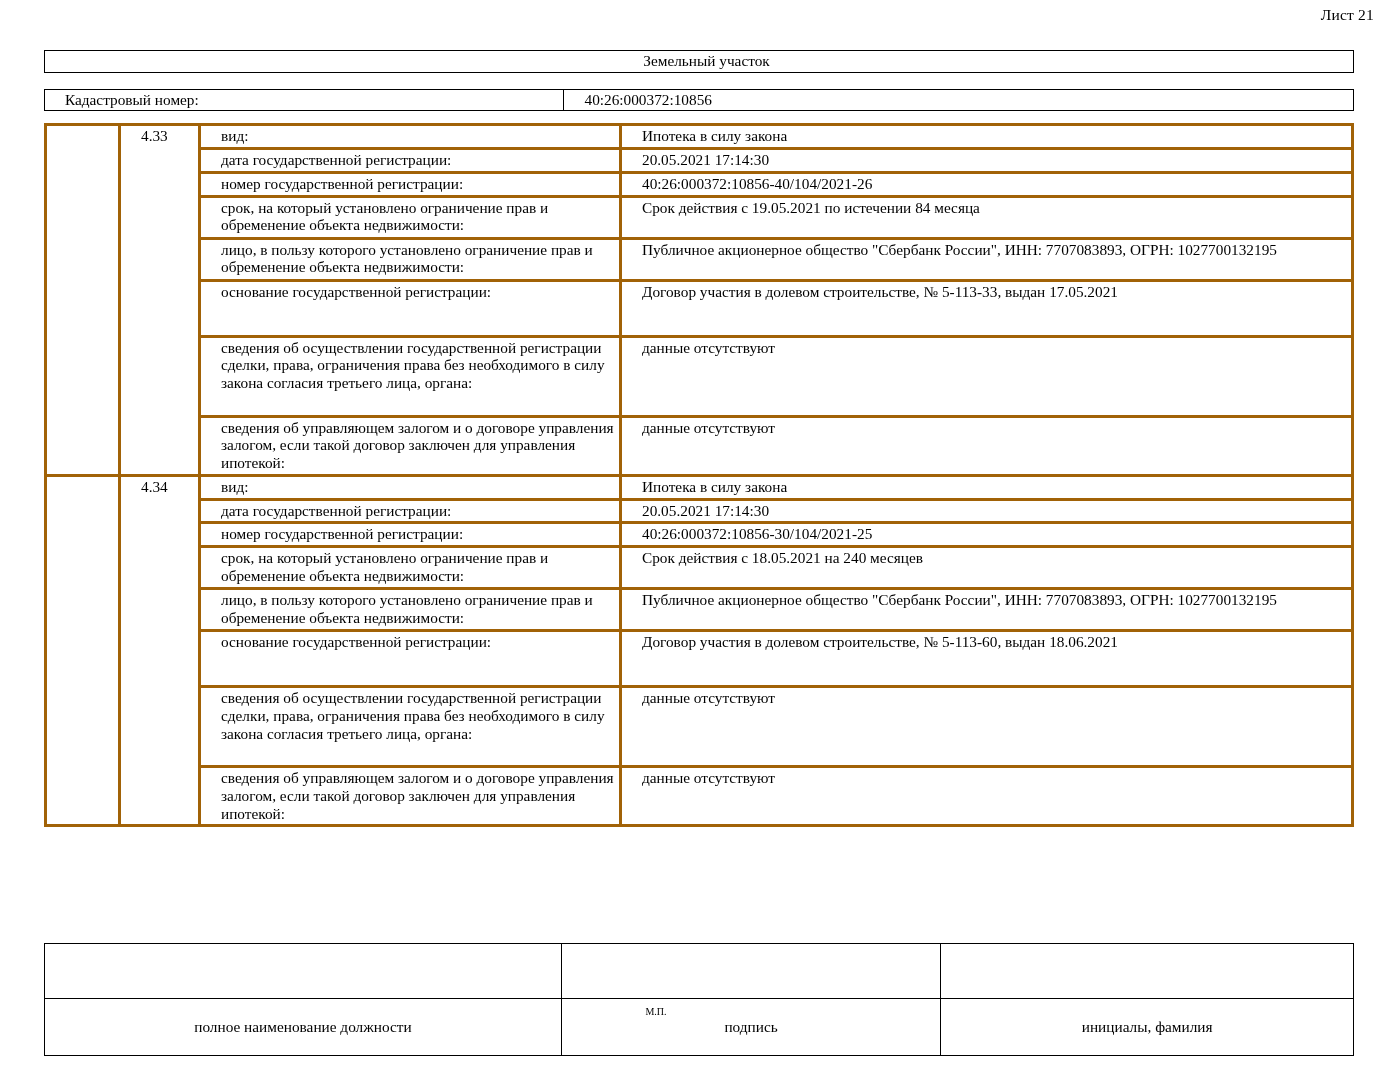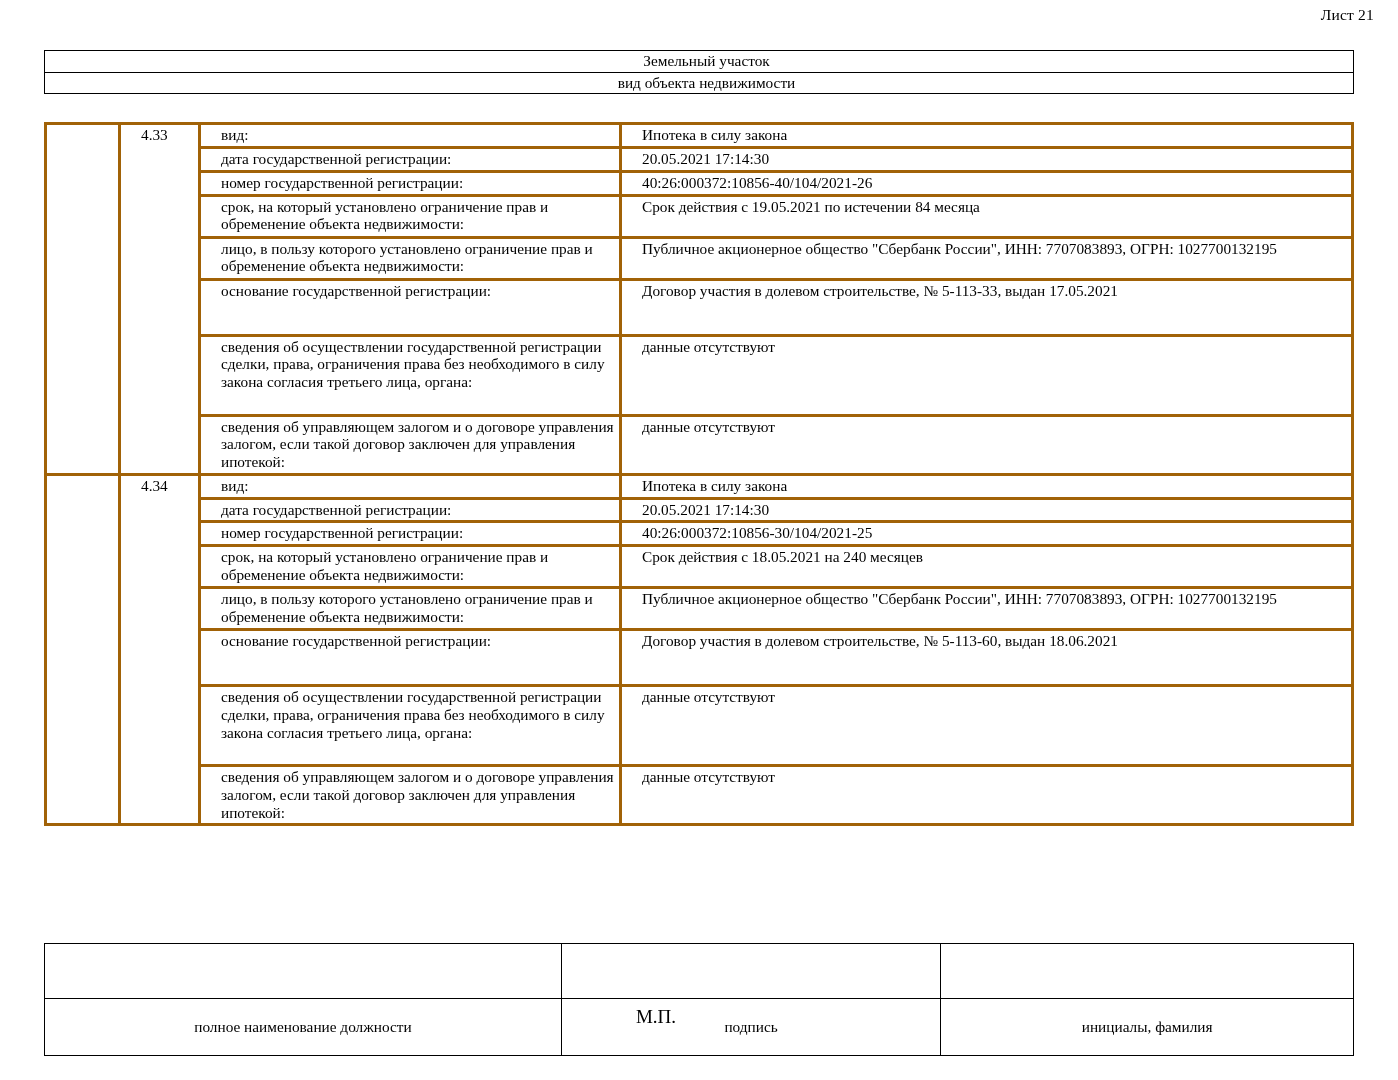--- a/index.html
+++ b/index.html
@@ -81,21 +81,21 @@
   }
   .sig-caption {
     height: 24px;
   }
   .mp {
     position: absolute;
     left: 0;
     top: 1006px;
     width: 1398px;
     text-align: center;
-    font-size: 19px;
+    font-size: 10px;
   }
   .mp-inner {
     display: inline-block;
     margin-left: -86px;
   }
   .tall-cell {
     height: 74px;
   }
   .mid-cell {
     height: 50px;
@@ -111,33 +111,34 @@
 
   <div class="sheet-no">Лист 21</div>
 
   <div class="doc-body">
 
     <table class="grid">
       <tbody>
           <tr>
         <td class="center">Земельный участок</td>
       </tr>
-      <tr>
-        <td class="center">вид объекта недвижимости</td>
-      </tr>
     </tbody>
       </table>
 
     <div class="gap-8"></div>
 
 
     <div class="gap-8"></div>
 
     <table class="grid">
       <tbody>
+      <tr>
+        <td style="width:37.7%">Кадастровый номер:</td>
+        <td>40:26:000372:10856</td>
+      </tr>
     </tbody>
       </table>
 
     <div class="gap-12"></div>
 
     <table class="grid main">
 
       <tbody>
           <tr>
         <td class="col-marker" rowspan="8"></td>

